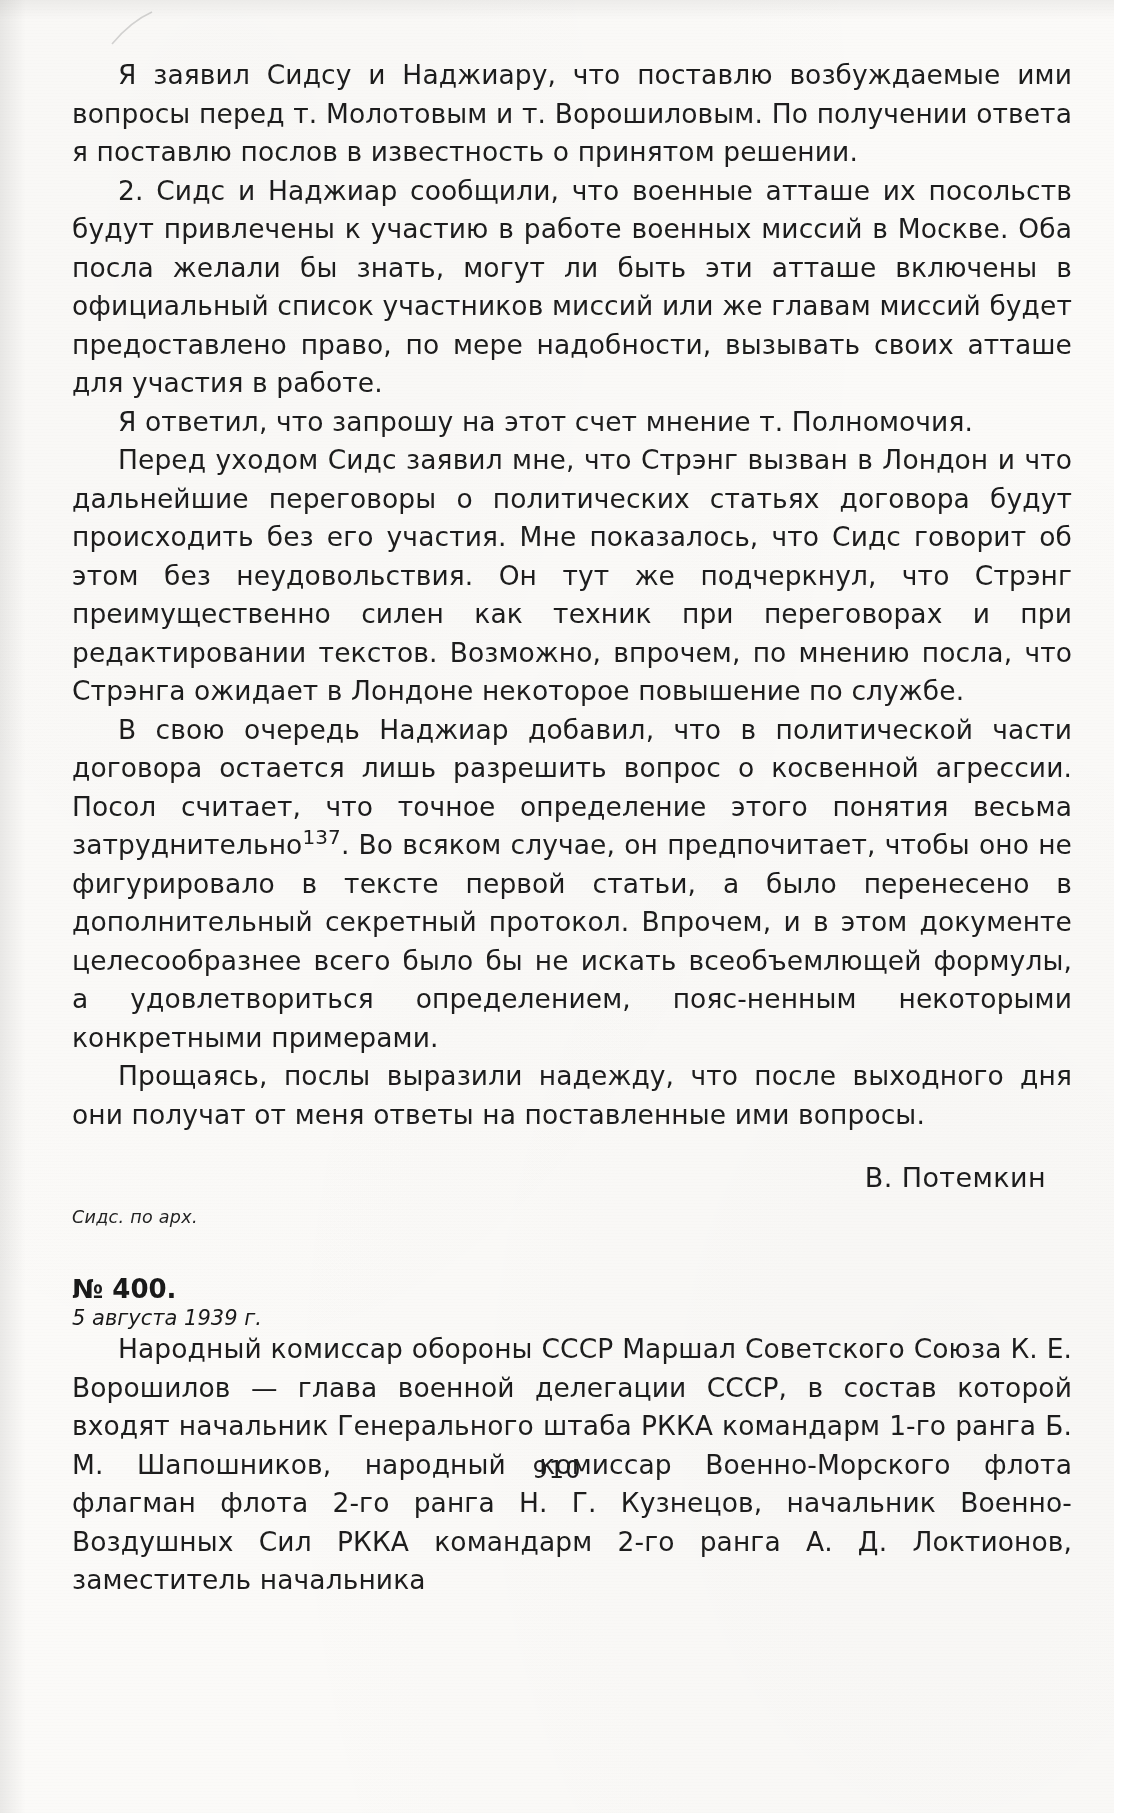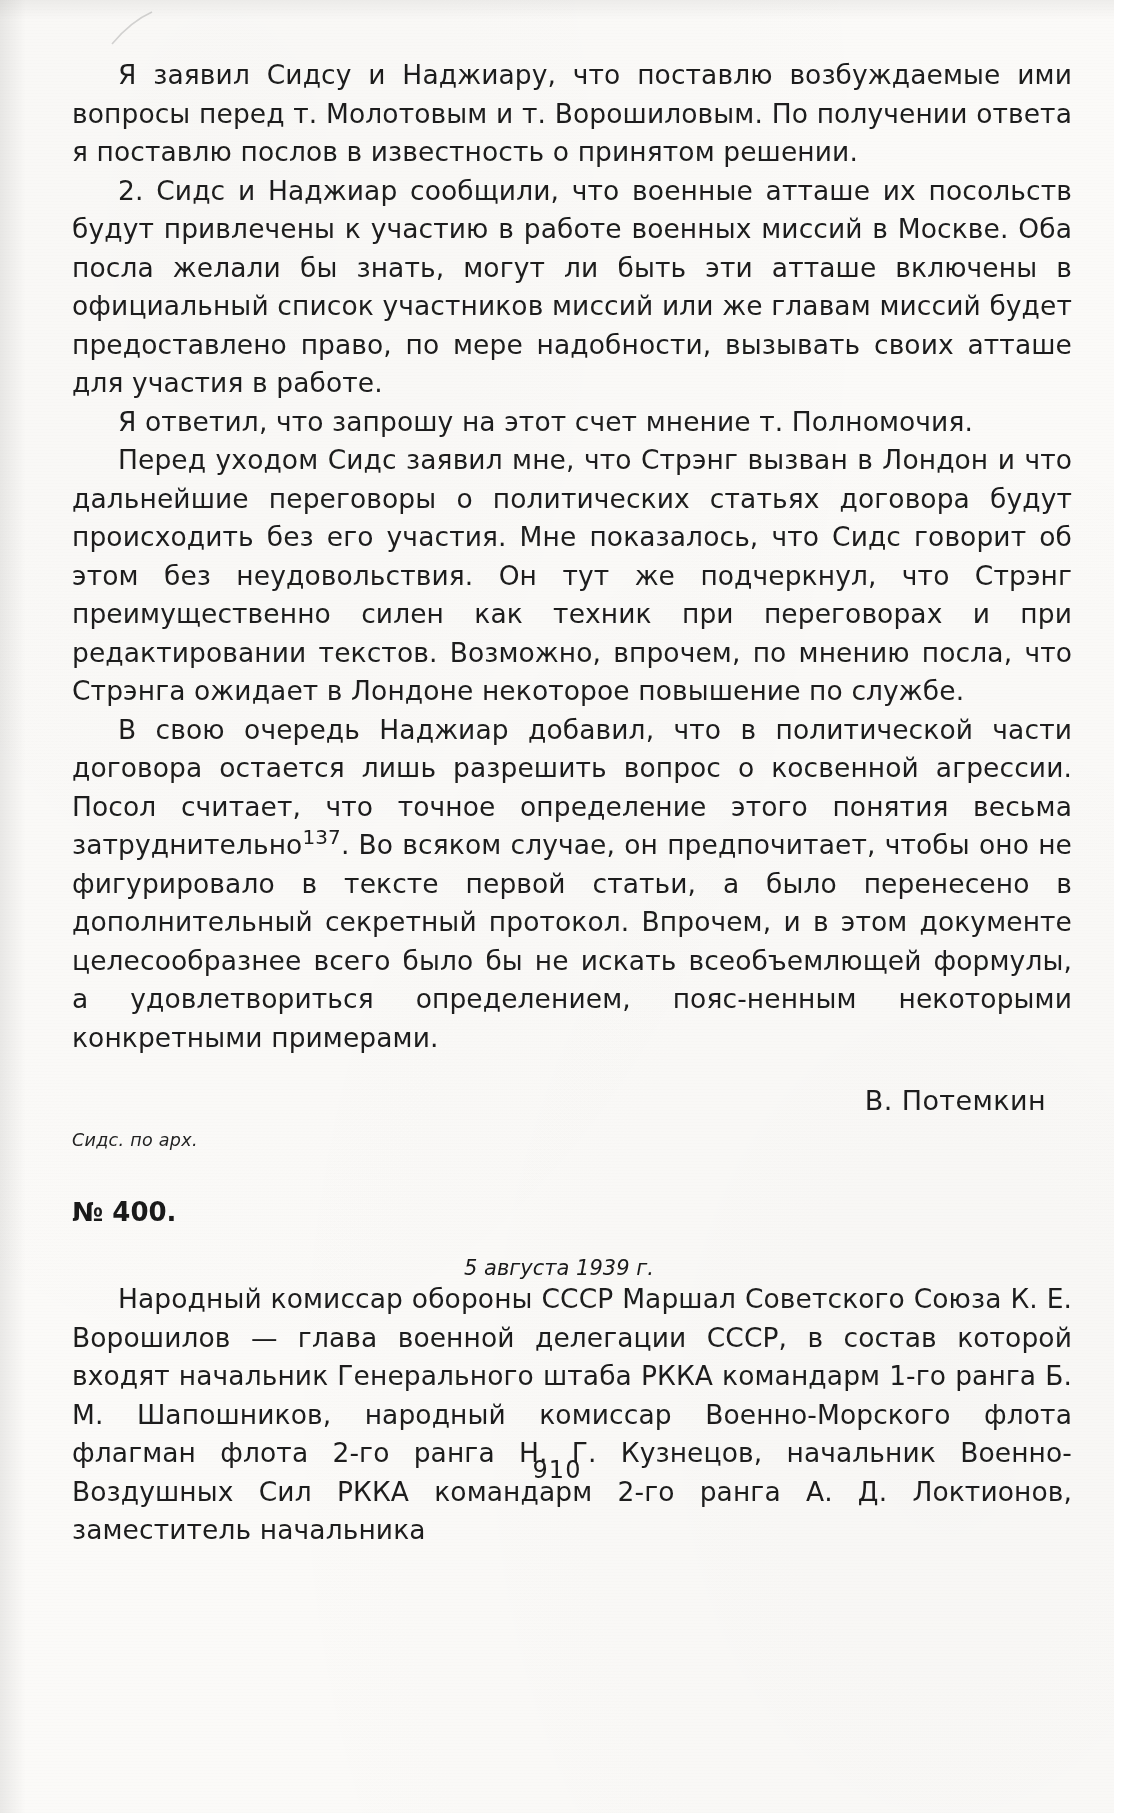--- a/index.html
+++ b/index.html
@@ -83,22 +83,22 @@
     font-weight: bold;
     font-size: 26px;
   }
   .doc-title {
     flex: 1;
     text-align: justify;
     font-weight: bold;
     letter-spacing: 0.2px;
   }
   .doc-date {
-    margin-top: 27px;
-    text-align: center;
+    margin-top: 0;
+    text-align: left;
     font-style: italic;
     font-size: 21px;
     padding-right: 26px;
   }
   .after-heading {
     margin-top: 46px;
   }
   .folio {
     position: absolute;
     left: 0;
@@ -145,20 +145,21 @@
 
   <div class="content">
 
     <p class="body-par">Я заявил Сидсу и Наджиару, что поставлю возбуждаемые ими вопросы перед т. Молотовым и т. Ворошиловым. По получении ответа я поставлю послов в известность о принятом решении.</p>
     <p class="body-par">2. Сидс и Наджиар сообщили, что военные атташе их посольств будут привлечены к участию в работе военных миссий в Москве. Оба посла желали бы знать, могут ли быть эти атташе включены в официальный список участников миссий или же главам миссий будет предоставлено право, по мере надобности, вызывать своих атташе для участия в работе.</p>
     <p class="body-par">Я ответил, что запрошу на этот счет мнение т. Полномочия.</p>
     <p class="body-par">Перед уходом Сидс заявил мне, что Стрэнг вызван в Лондон и что дальнейшие переговоры о политических статьях договора будут происходить без его участия. Мне показалось, что Сидс говорит об этом без неудовольствия. Он тут же подчеркнул, что Стрэнг преимущественно силен как техник при переговорах и при редактировании текстов. Возможно, впрочем, по мнению посла, что Стрэнга ожидает в Лондоне некоторое повышение по службе.</p>
 
     <p class="body-par"><span>В свою очередь Наджиар добавил, что в политической части договора остается лишь разрешить вопрос о косвенной агрессии. Посол считает, что точное определение этого понятия весьма затруднительно</span><span class="sup">137</span><span>. Во всяком случае, он предпочитает, чтобы оно не фигурировало в тексте первой статьи, а было перенесено в дополнительный секретный протокол. Впрочем, и в этом документе целесообразнее всего было бы не искать всеобъемлющей формулы, а удовлетвориться определением, пояс-ненным некоторыми конкретными примерами.</span></p>
 
+    <p class="body-par">Прощаясь, послы выразили надежду, что после выходного дня они получат от меня ответы на поставленные ими вопросы.</p>
 
     <div class="signature">В. Потемкин</div>
     <div class="archive-note">Сидс. по арх.</div>
 
     <div class="doc-heading">
       <span class="doc-no">№ 400.</span>
     </div>
     <div class="doc-date">5 августа 1939 г.</div>
 
     <p class="body-par after-heading">Народный комиссар обороны СССР Маршал Советского Союза К. Е. Ворошилов — глава военной делегации СССР, в состав которой входят начальник Генерального штаба РККА командарм 1-го ранга Б. М. Шапошников, народный комиссар Военно-Морского флота флагман флота 2-го ранга Н. Г. Кузнецов, начальник Военно-Воздушных Сил РККА командарм 2-го ранга А. Д. Локтионов, заместитель начальника</p>

